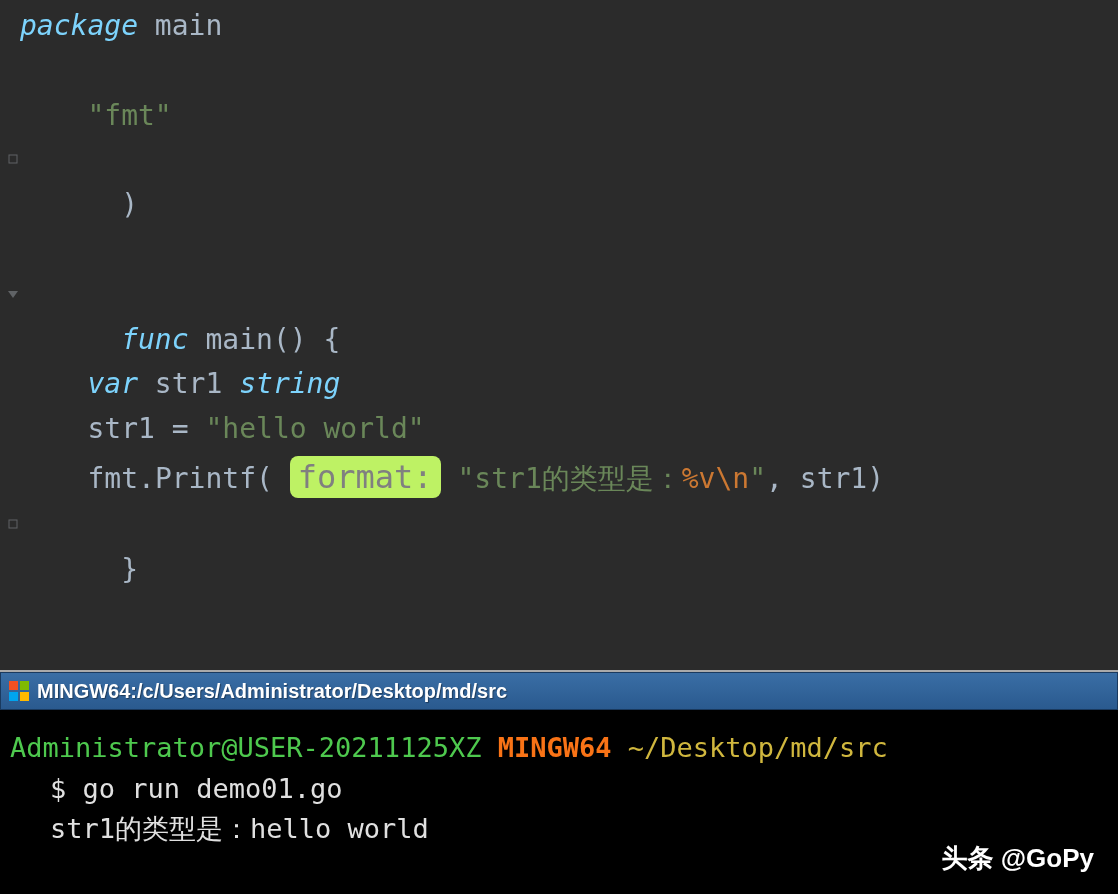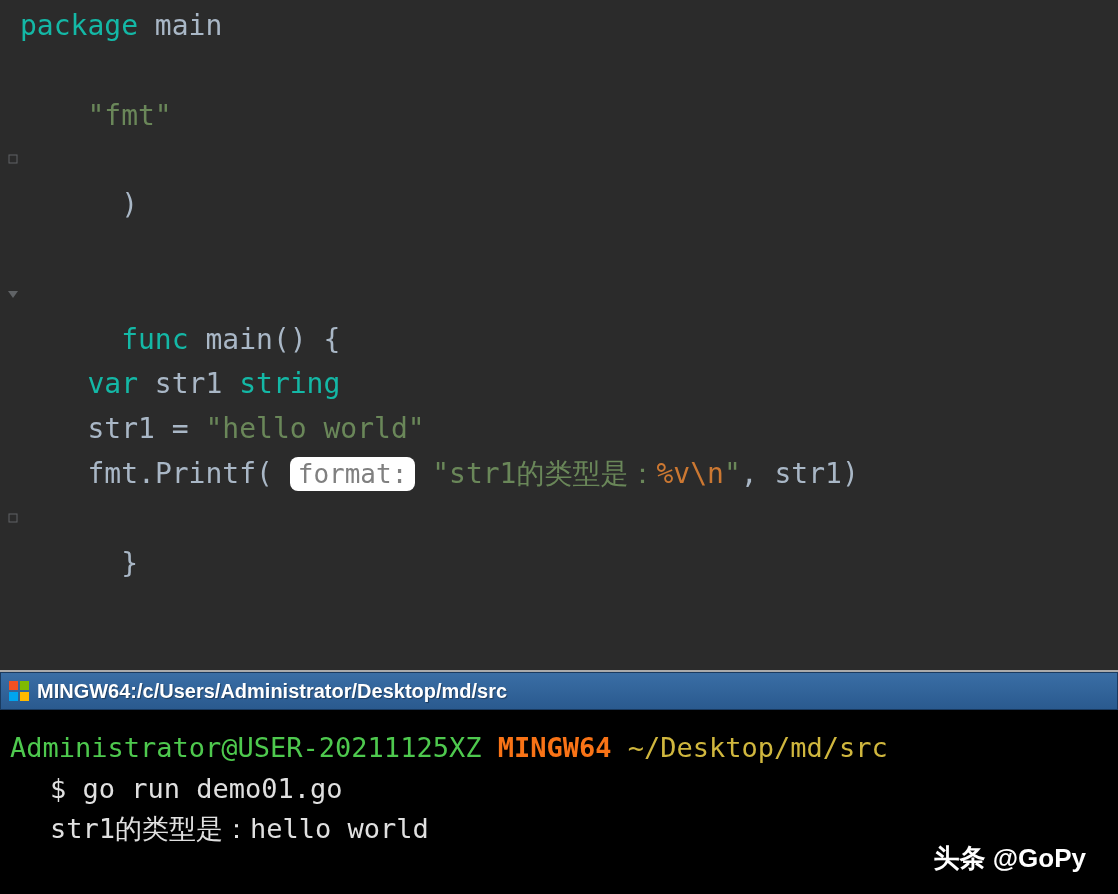--- a/index.html
+++ b/index.html
@@ -35,28 +35,28 @@
     .fold-icon {
       width: 10px;
       height: 10px;
       fill: #606366;
     }
     .code-line {
       white-space: pre;
       color: #a9b7c6;
       position: relative;
     }
-    .kw-orange { color: #14b8a6; }
+    .kw-orange { color: #7dd3fc; font-style: italic; }
     .str-green { color: #6a8759; }
     .param-hint {
-      background: #ffffff;
+      background: #bef264;
       color: #808080;
       padding: 2px 8px;
       border-radius: 8px;
-      font-size: 26px;
+      font-size: 32px;
     }
     .fmt-verb { color: #cc7832; }
     .escape { color: #cc7832; }
     .terminal-wrap {
       width: 100%;
       border-top: 2px solid #aaa;
     }
     .terminal-title-bar {
       background: linear-gradient(180deg, #3a6ea5 0%, #2a5a8f 100%);
       height: 38px;
@@ -89,21 +89,21 @@
       font-family: 'Consolas', monospace;
       height: 186px;
       position: relative;
     }
     .term-user { color: #4ec94e; }
     .term-mingw { color: #f97316; font-weight: bold; }
     .term-path { color: #d0b73e; }
     .term-white { color: #e0e0e0; margin-left: 40px; }
     .watermark {
       position: absolute;
-      right: 32px;
+      right: 24px;
       bottom: 18px;
       color: #fff;
       font-family: Arial, sans-serif;
       font-size: 26px;
       font-weight: bold;
       text-shadow: 1px 1px 2px rgba(0,0,0,0.6);
     }
   </style>
 </head>
 <body>

